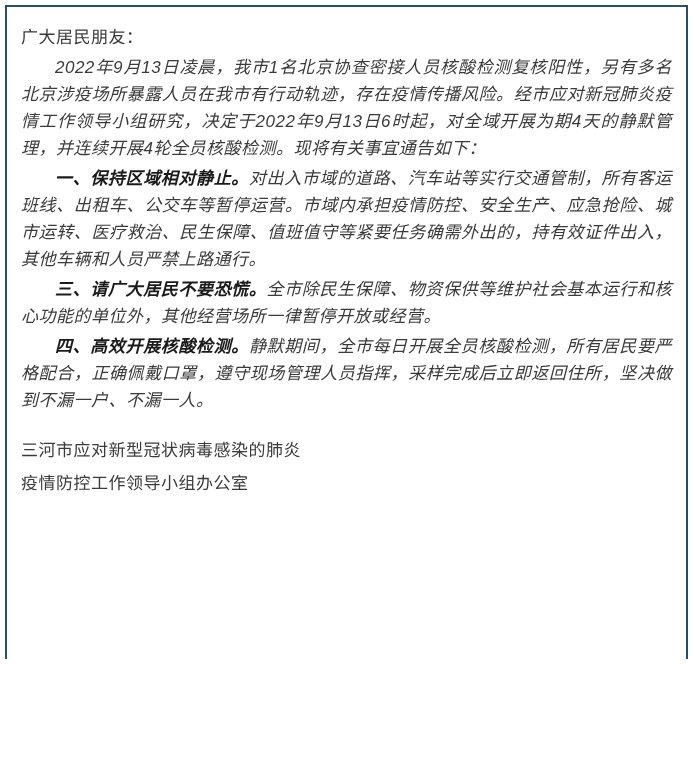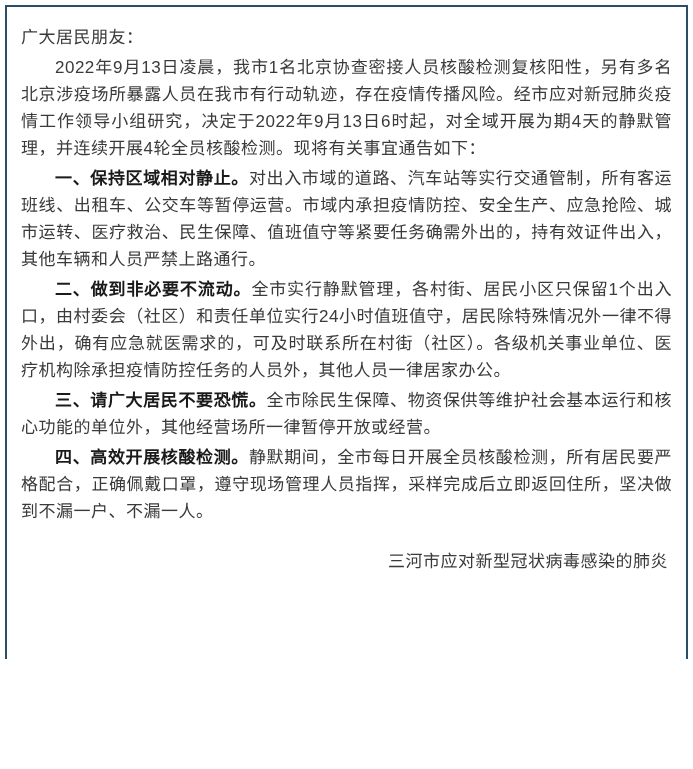--- a/index.html
+++ b/index.html
@@ -31,55 +31,56 @@
     color: var(--text-color, #3a3a3a);
     text-align: justify;
     letter-spacing: 0.5px;
   }
   p.salutation {
     text-indent: 0;
     text-align: left;
   }
   p.indented {
     text-indent: 2em;
+    font-style: italic;
   }
   .item-heading {
     font-weight: bold;
     color: var(--heading-color, #1a1a1a);
   }
   .signature {
     margin-top: 20px;
     text-align: right;
     padding-right: 4px;
   }
   .signature p {
     line-height: 33px;
     margin: 0;
-    text-align: right;
+    text-align: left;
     text-indent: 0;
   }
 </style>
 </head>
 <body>
 
 <div class="page">
   <div class="notice-frame">
 
     <p class="salutation">广大居民朋友：</p>
 
     <p class="indented">2022年9月13日凌晨，我市1名北京协查密接人员核酸检测复核阳性，另有多名北京涉疫场所暴露人员在我市有行动轨迹，存在疫情传播风险。经市应对新冠肺炎疫情工作领导小组研究，决定于2022年9月13日6时起，对全域开展为期4天的静默管理，并连续开展4轮全员核酸检测。现将有关事宜通告如下：</p>
 
     <p class="indented"><span class="item-heading">一、保持区域相对静止。</span><span>对出入市域的道路、汽车站等实行交通管制，所有客运班线、出租车、公交车等暂停运营。市域内承担疫情防控、安全生产、应急抢险、城市运转、医疗救治、民生保障、值班值守等紧要任务确需外出的，持有效证件出入，其他车辆和人员严禁上路通行。</span></p>
 
-    <p class="indented"><span class="item-heading">二、做到非必要不流动。</span><span>全市实行静默管理，各村街、居民小区只保留1个出入口，由村委会（社区）和责任单位实行24小时值班值守，居民除特殊情况外一律不得外出，确有应急就医需求的，可及时联系所在村街（社区）。各级机关事业单位、医疗机构除承担疫情防控任务的人员外，其他人员一律居家办公。</span></p>
 
     <p class="indented"><span class="item-heading">三、请广大居民不要恐慌。</span><span>全市除民生保障、物资保供等维护社会基本运行和核心功能的单位外，其他经营场所一律暂停开放或经营。</span></p>
 
     <p class="indented"><span class="item-heading">四、高效开展核酸检测。</span><span>静默期间，全市每日开展全员核酸检测，所有居民要严格配合，正确佩戴口罩，遵守现场管理人员指挥，采样完成后立即返回住所，坚决做到不漏一户、不漏一人。</span></p>
 
 
 
     <div class="signature">
       <p>三河市应对新型冠状病毒感染的肺炎</p>
+      <p>疫情防控工作领导小组办公室</p>
     </div>
 
   </div>
 </div>
 
 </body></html>

